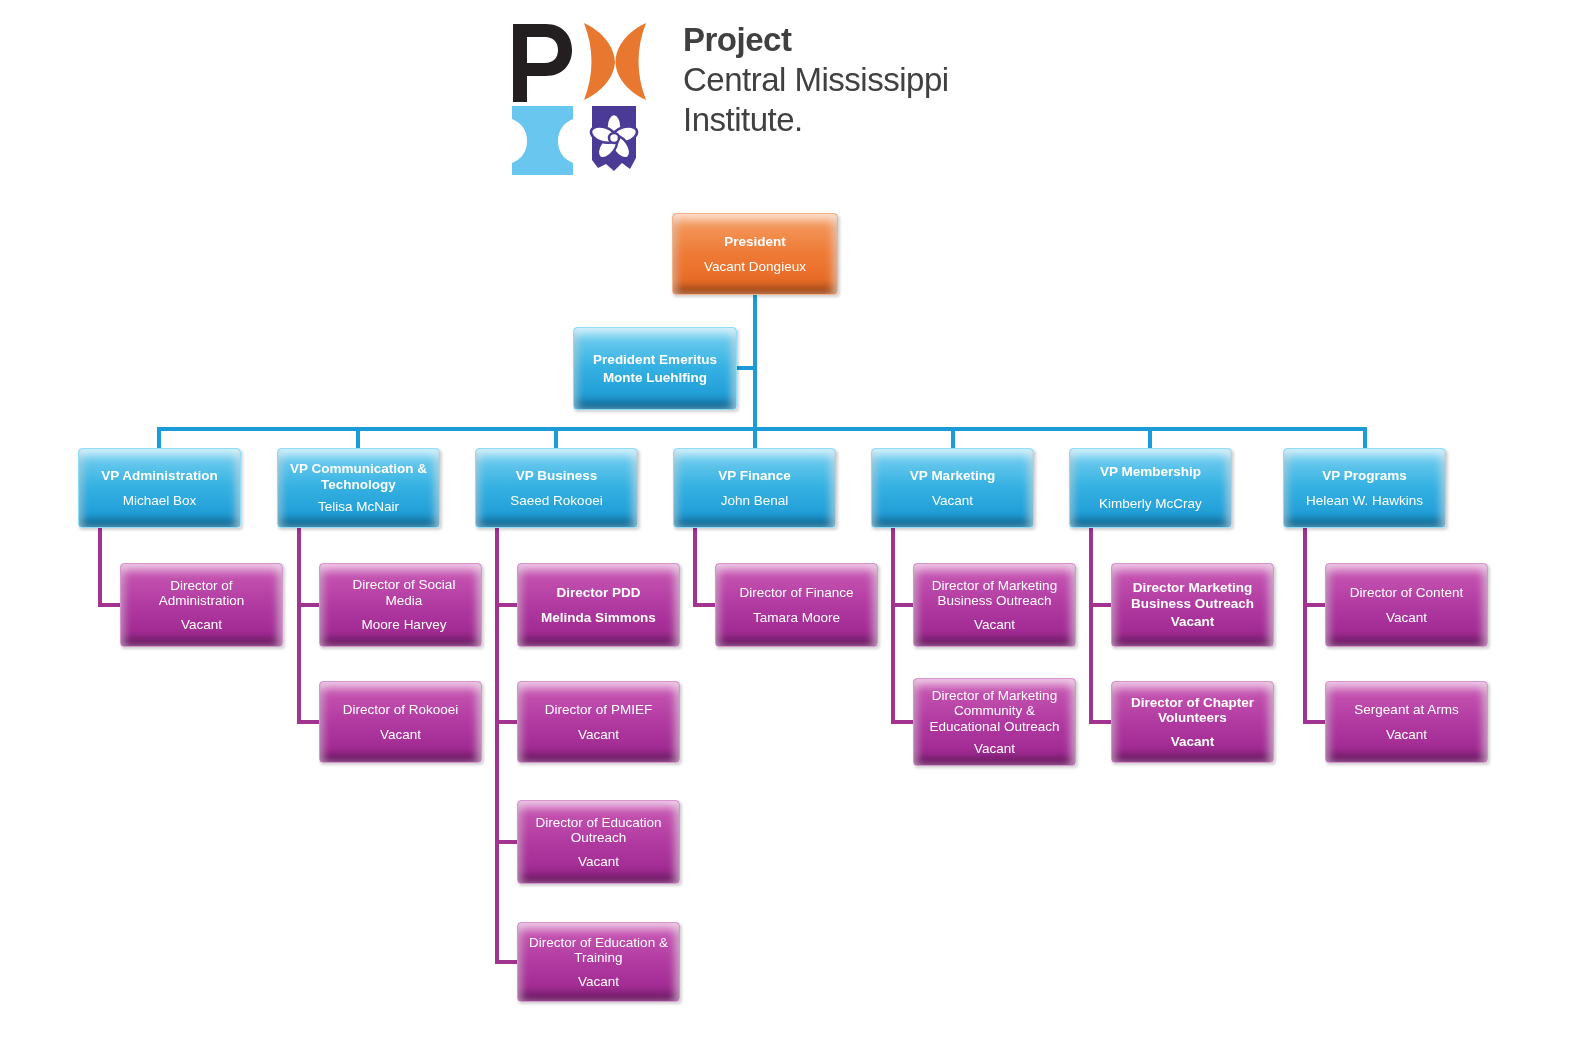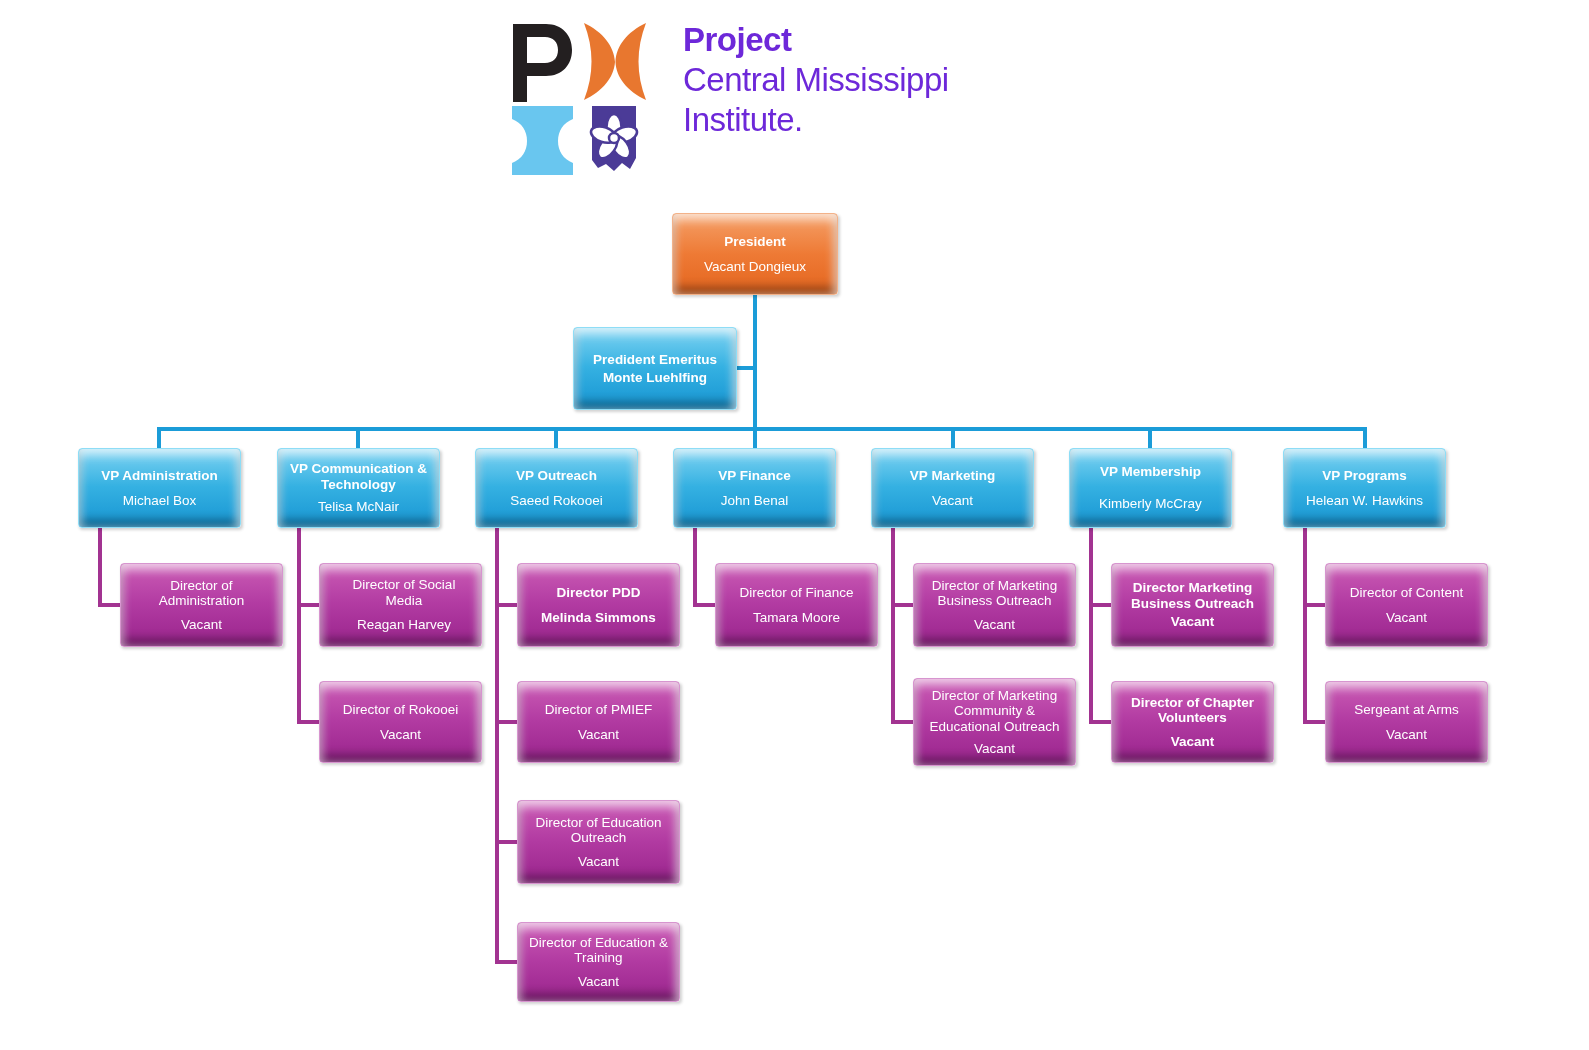--- a/index.html
+++ b/index.html
@@ -3,21 +3,21 @@
 <meta charset="utf-8">
 <style>
   html,body{margin:0;padding:0;background:#ffffff;}
   #canvas{
     position:relative;width:1589px;height:1050px;background:#ffffff;overflow:hidden;
     font-family:"Liberation Sans", sans-serif;
   }
   
   #logo{position:absolute;left:487px;top:12px;width:568px;height:173px;background:#fff;}
   #logo-mark{position:absolute;left:23px;top:10px;}
-  #logo-text{position:absolute;left:196px;top:8px;color:#6d28d9;font-size:33px;line-height:40px;letter-spacing:-0.5px;}
+  #logo-text{position:absolute;left:196px;top:8px;color:#404040;font-size:33px;line-height:40px;letter-spacing:-0.5px;}
   #logo-text .brand-line{white-space:nowrap;}
   #logo-text .brand-line.first{font-weight:700;}
   
   .node{
     position:absolute;border-radius:4px;color:#ffffff;box-sizing:border-box;
     display:flex;flex-direction:column;align-items:center;justify-content:center;
     text-align:center;padding:4px 7px;
     box-shadow:1.5px 2px 3px rgba(0,0,0,.18),
       inset 0 7px 8px rgba(255,255,255,.55),
       inset -6px 0 7px rgba(255,255,255,.30),
@@ -114,21 +114,21 @@
       </div>
       <div class="node blue title-bold" style="left: 78px; top: 448px; width: 163px; height: 80px;">
         <div class="node-title">VP Administration</div>
         <div class="node-name" style="margin-top: 9px;">Michael Box</div>
       </div>
       <div class="node blue title-bold" style="left: 277px; top: 448px; width: 163px; height: 80px;">
         <div class="node-title">VP Communication &amp; Technology</div>
         <div class="node-name" style="margin-top: 7px;">Telisa McNair</div>
       </div>
       <div class="node blue title-bold" style="left: 475px; top: 448px; width: 163px; height: 80px;">
-        <div class="node-title">VP Outreach</div>
+        <div class="node-title">VP Business</div>
         <div class="node-name" style="margin-top: 9px;">Saeed Rokooei</div>
       </div>
       <div class="node blue title-bold" style="left: 673px; top: 448px; width: 163px; height: 80px;">
         <div class="node-title">VP Finance</div>
         <div class="node-name" style="margin-top: 9px;">John Benal</div>
       </div>
       <div class="node blue title-bold" style="left: 871px; top: 448px; width: 163px; height: 80px;">
         <div class="node-title">VP Marketing</div>
         <div class="node-name" style="margin-top: 9px;">Vacant</div>
       </div>
@@ -139,21 +139,21 @@
       <div class="node blue title-bold" style="left: 1283px; top: 448px; width: 163px; height: 80px;">
         <div class="node-title">VP Programs</div>
         <div class="node-name" style="margin-top: 9px;">Helean W. Hawkins</div>
       </div>
       <div class="node magenta" style="left: 120px; top: 563px; width: 163px; height: 84px;">
         <div class="node-title">Director of Administration</div>
         <div class="node-name" style="margin-top: 8px;">Vacant</div>
       </div>
       <div class="node magenta" style="left: 319px; top: 563px; width: 163px; height: 84px; padding-left: 14px;">
         <div class="node-title">Director of Social Media</div>
-        <div class="node-name" style="margin-top: 9px;">Reagan Harvey</div>
+        <div class="node-name" style="margin-top: 9px;">Moore Harvey</div>
       </div>
       <div class="node magenta" style="left: 319px; top: 681px; width: 163px; height: 82px;">
         <div class="node-title">Director of Rokooei</div>
         <div class="node-name" style="margin-top: 9px;">Vacant</div>
       </div>
       <div class="node magenta title-bold name-bold" style="left: 517px; top: 563px; width: 163px; height: 84px;">
         <div class="node-title">Director PDD</div>
         <div class="node-name" style="margin-top: 9px;">Melinda Simmons</div>
       </div>
       <div class="node magenta" style="left: 517px; top: 681px; width: 163px; height: 82px;">

